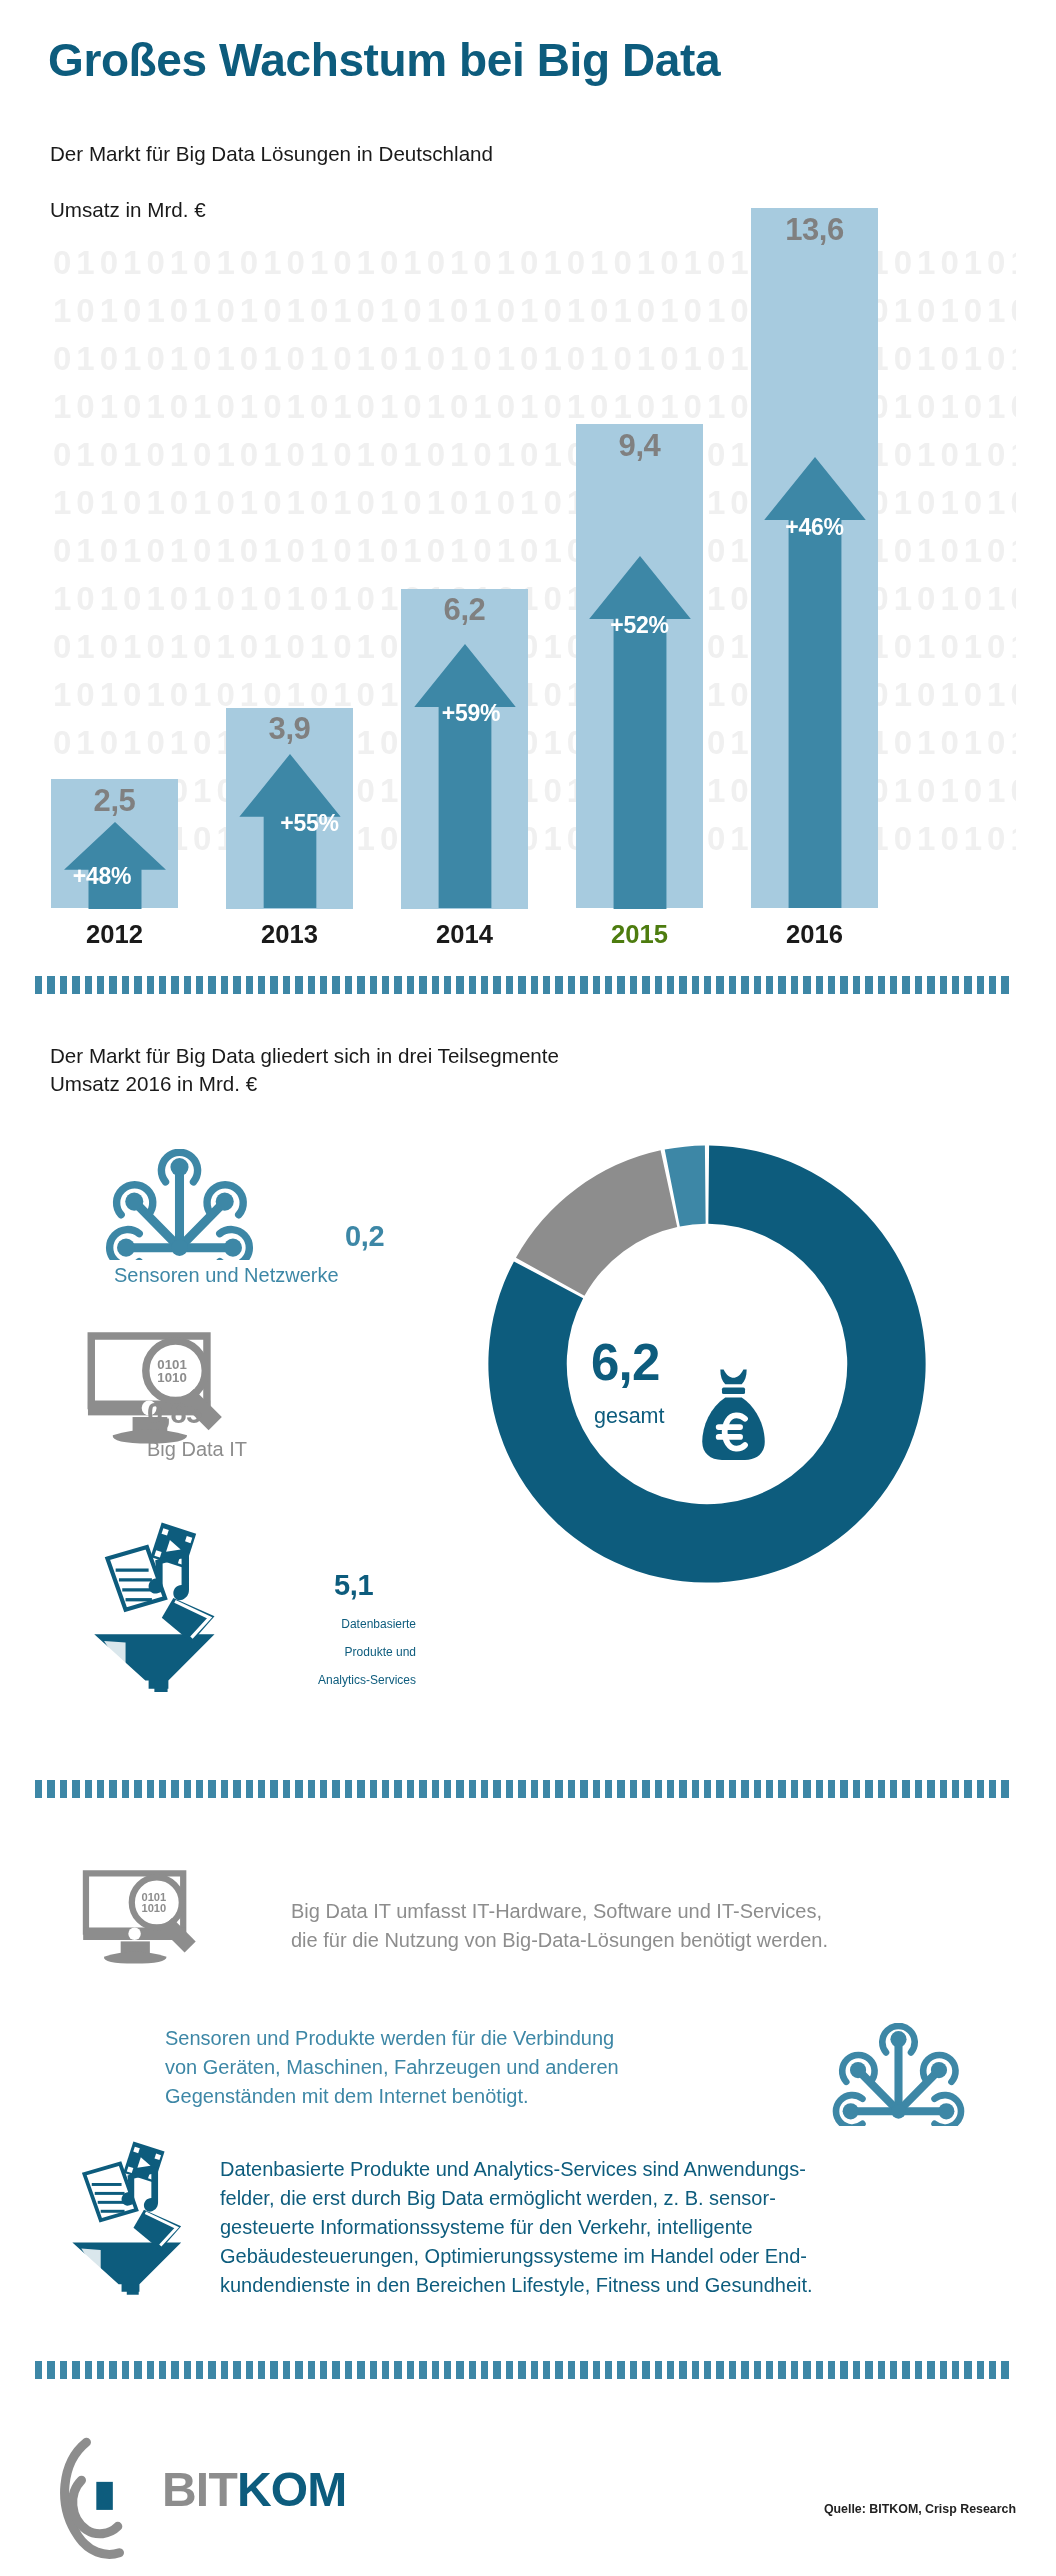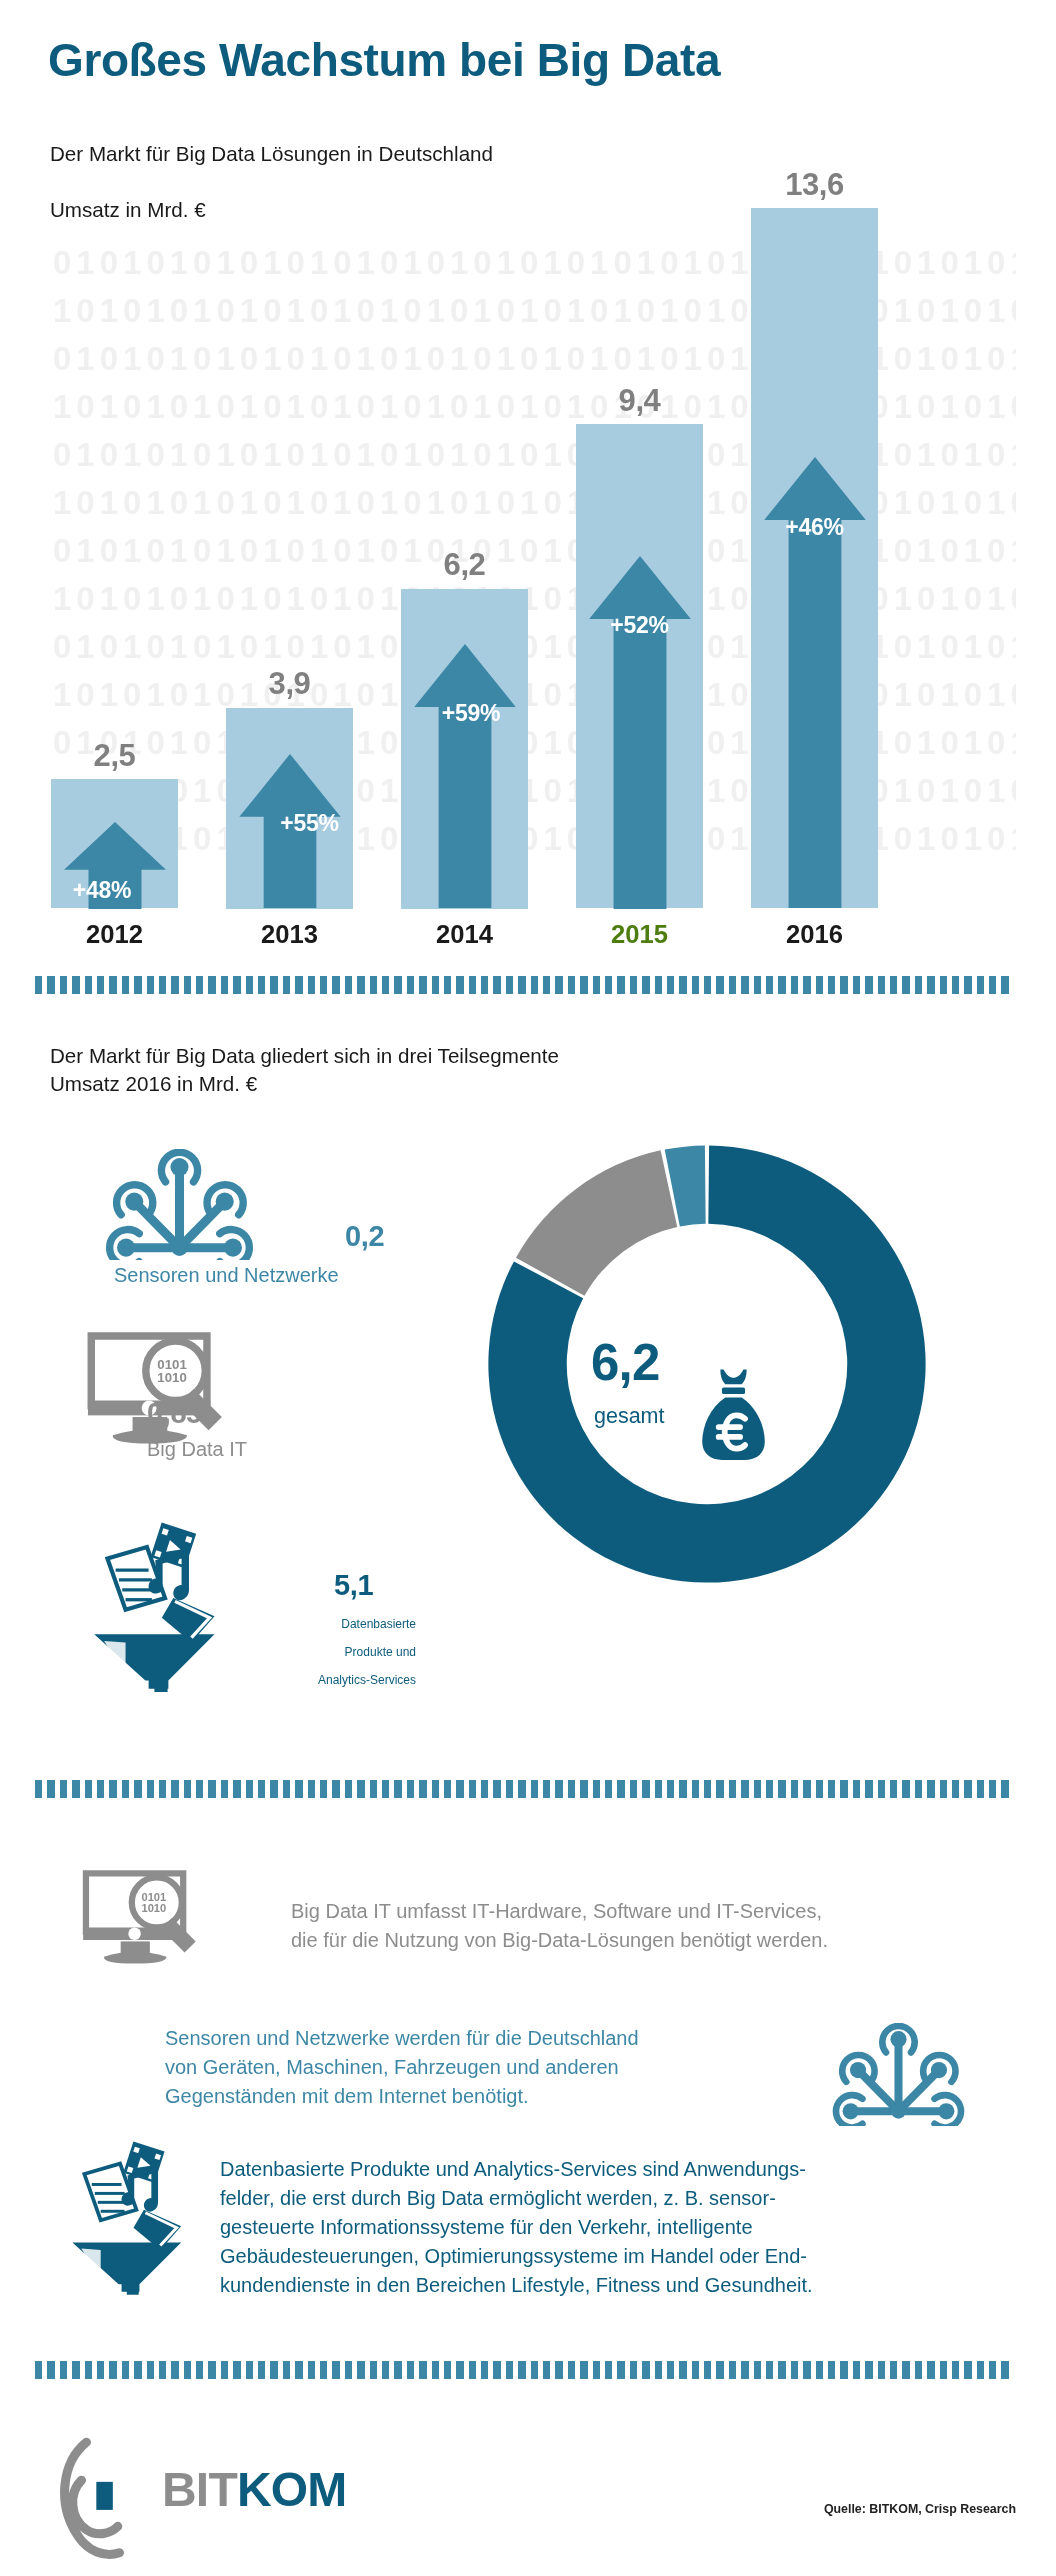--- a/index.html
+++ b/index.html
@@ -69,20 +69,21 @@
     z-index: 2;
   }
   .bar-value {
     position: absolute;
     width: 100%;
     text-align: center;
     font-size: 31px;
     font-weight: bold;
     color: #808080;
     letter-spacing: -0.4px;
+    margin-top: 45px;
   }
   .arrow-pct {
     position: absolute;
     width: 100%;
     text-align: center;
     font-size: 23px;
     font-weight: bold;
     color: #ffffff;
     letter-spacing: -0.2px;
   }
@@ -190,21 +191,21 @@
       <div class="binary-row">1010101010101010101010101010101010101010101010</div>
       <div class="binary-row">0101010101010101010101010101010101010101010101</div>
     </div>
 
   <div class="chart" id="bar-chart">
       <div style="position: absolute; left: 51px; top: 779px; width: 127px; height: 129px; background: rgb(167, 203, 223);"></div>
       <div class="bar-value" style="left: 51px; top: 738px; width: 127px;">2,5</div>
       <svg width="102" height="87" viewBox="0 0 123 105" style="position:absolute;left:64px;top:822px;">
         <path d="M 61.5 0 L 123 57.75000000000001 L 93.48 57.75000000000001 L 93.48 105 L 29.52 105 L 29.52 57.75000000000001 L 0 57.75000000000001 Z" fill="#3d87a6"></path>
       </svg>
-      <div class="arrow-pct" style="left: 51px; top: 863px; width: 102px; margin-top: 14px;">+48%</div>
+      <div class="arrow-pct" style="left: 51px; top: 863px; width: 102px;">+48%</div>
       <div style="position: absolute; left: 51px; top: 920px; width: 127px; text-align: center; font-size: 25.6px; font-weight: bold; color: rgb(26, 26, 26);">2012</div>
       <div style="position: absolute; left: 226px; top: 708px; width: 127px; height: 201px; background: rgb(167, 203, 223);"></div>
       <div class="bar-value" style="left: 226px; top: 666px; width: 127px;">3,9</div>
       <svg width="102" height="154" viewBox="0 0 123 187" style="position:absolute;left:239px;top:754px;">
         <path d="M 61.5 0 L 123 76.26 L 93.48 76.26 L 93.48 187 L 29.52 187 L 29.52 76.26 L 0 76.26 Z" fill="#3d87a6"></path>
       </svg>
       <div class="arrow-pct" style="left: 226px; top: 810px; width: 127px; padding-left: 40px;">+55%</div>
       <div style="position: absolute; left: 226px; top: 920px; width: 127px; text-align: center; font-size: 25.6px; font-weight: bold; color: rgb(26, 26, 26);">2013</div>
       <div style="position: absolute; left: 401px; top: 589px; width: 127px; height: 320px; background: rgb(167, 203, 223);"></div>
       <div class="bar-value" style="left: 401px; top: 547px; width: 127px;">6,2</div>
@@ -348,21 +349,21 @@
       <text x="90" y="62">1010</text>
     </g>
     <path d="M134 70 L168 104 L152 120 L118 86 Z" fill="#8d8d8d"></path>
   </svg>
   <div class="expl" style="left:291px;top:1897px;color:#8d8d8d">
     <div>Big Data IT umfasst IT-Hardware, Software und IT-Services,</div>
     <div>die für die Nutzung von Big-Data-Lösungen benötigt werden.</div>
   </div>
 
   <div class="expl" style="left:165px;top:2024px;color:#3d87a6">
-    <div>Sensoren und Netzwerke werden für die Deutschland</div>
+    <div>Sensoren und Produkte werden für die Verbindung</div>
     <div>von Geräten, Maschinen, Fahrzeugen und anderen</div>
     <div>Gegenständen mit dem Internet benötigt.</div>
   </div>
   <svg width="145" height="103" viewBox="0 0 190 140" style="position:absolute;left:826px;top:2023px">
     <g stroke="#3d87a6" stroke-width="11" fill="none" stroke-linecap="round">
       <path d="M95 120 L95 22"></path>
       <path d="M95 120 L40 64"></path>
       <path d="M95 120 L150 64"></path>
       <path d="M95 120 L30 120"></path>
       <path d="M95 120 L160 120"></path>

